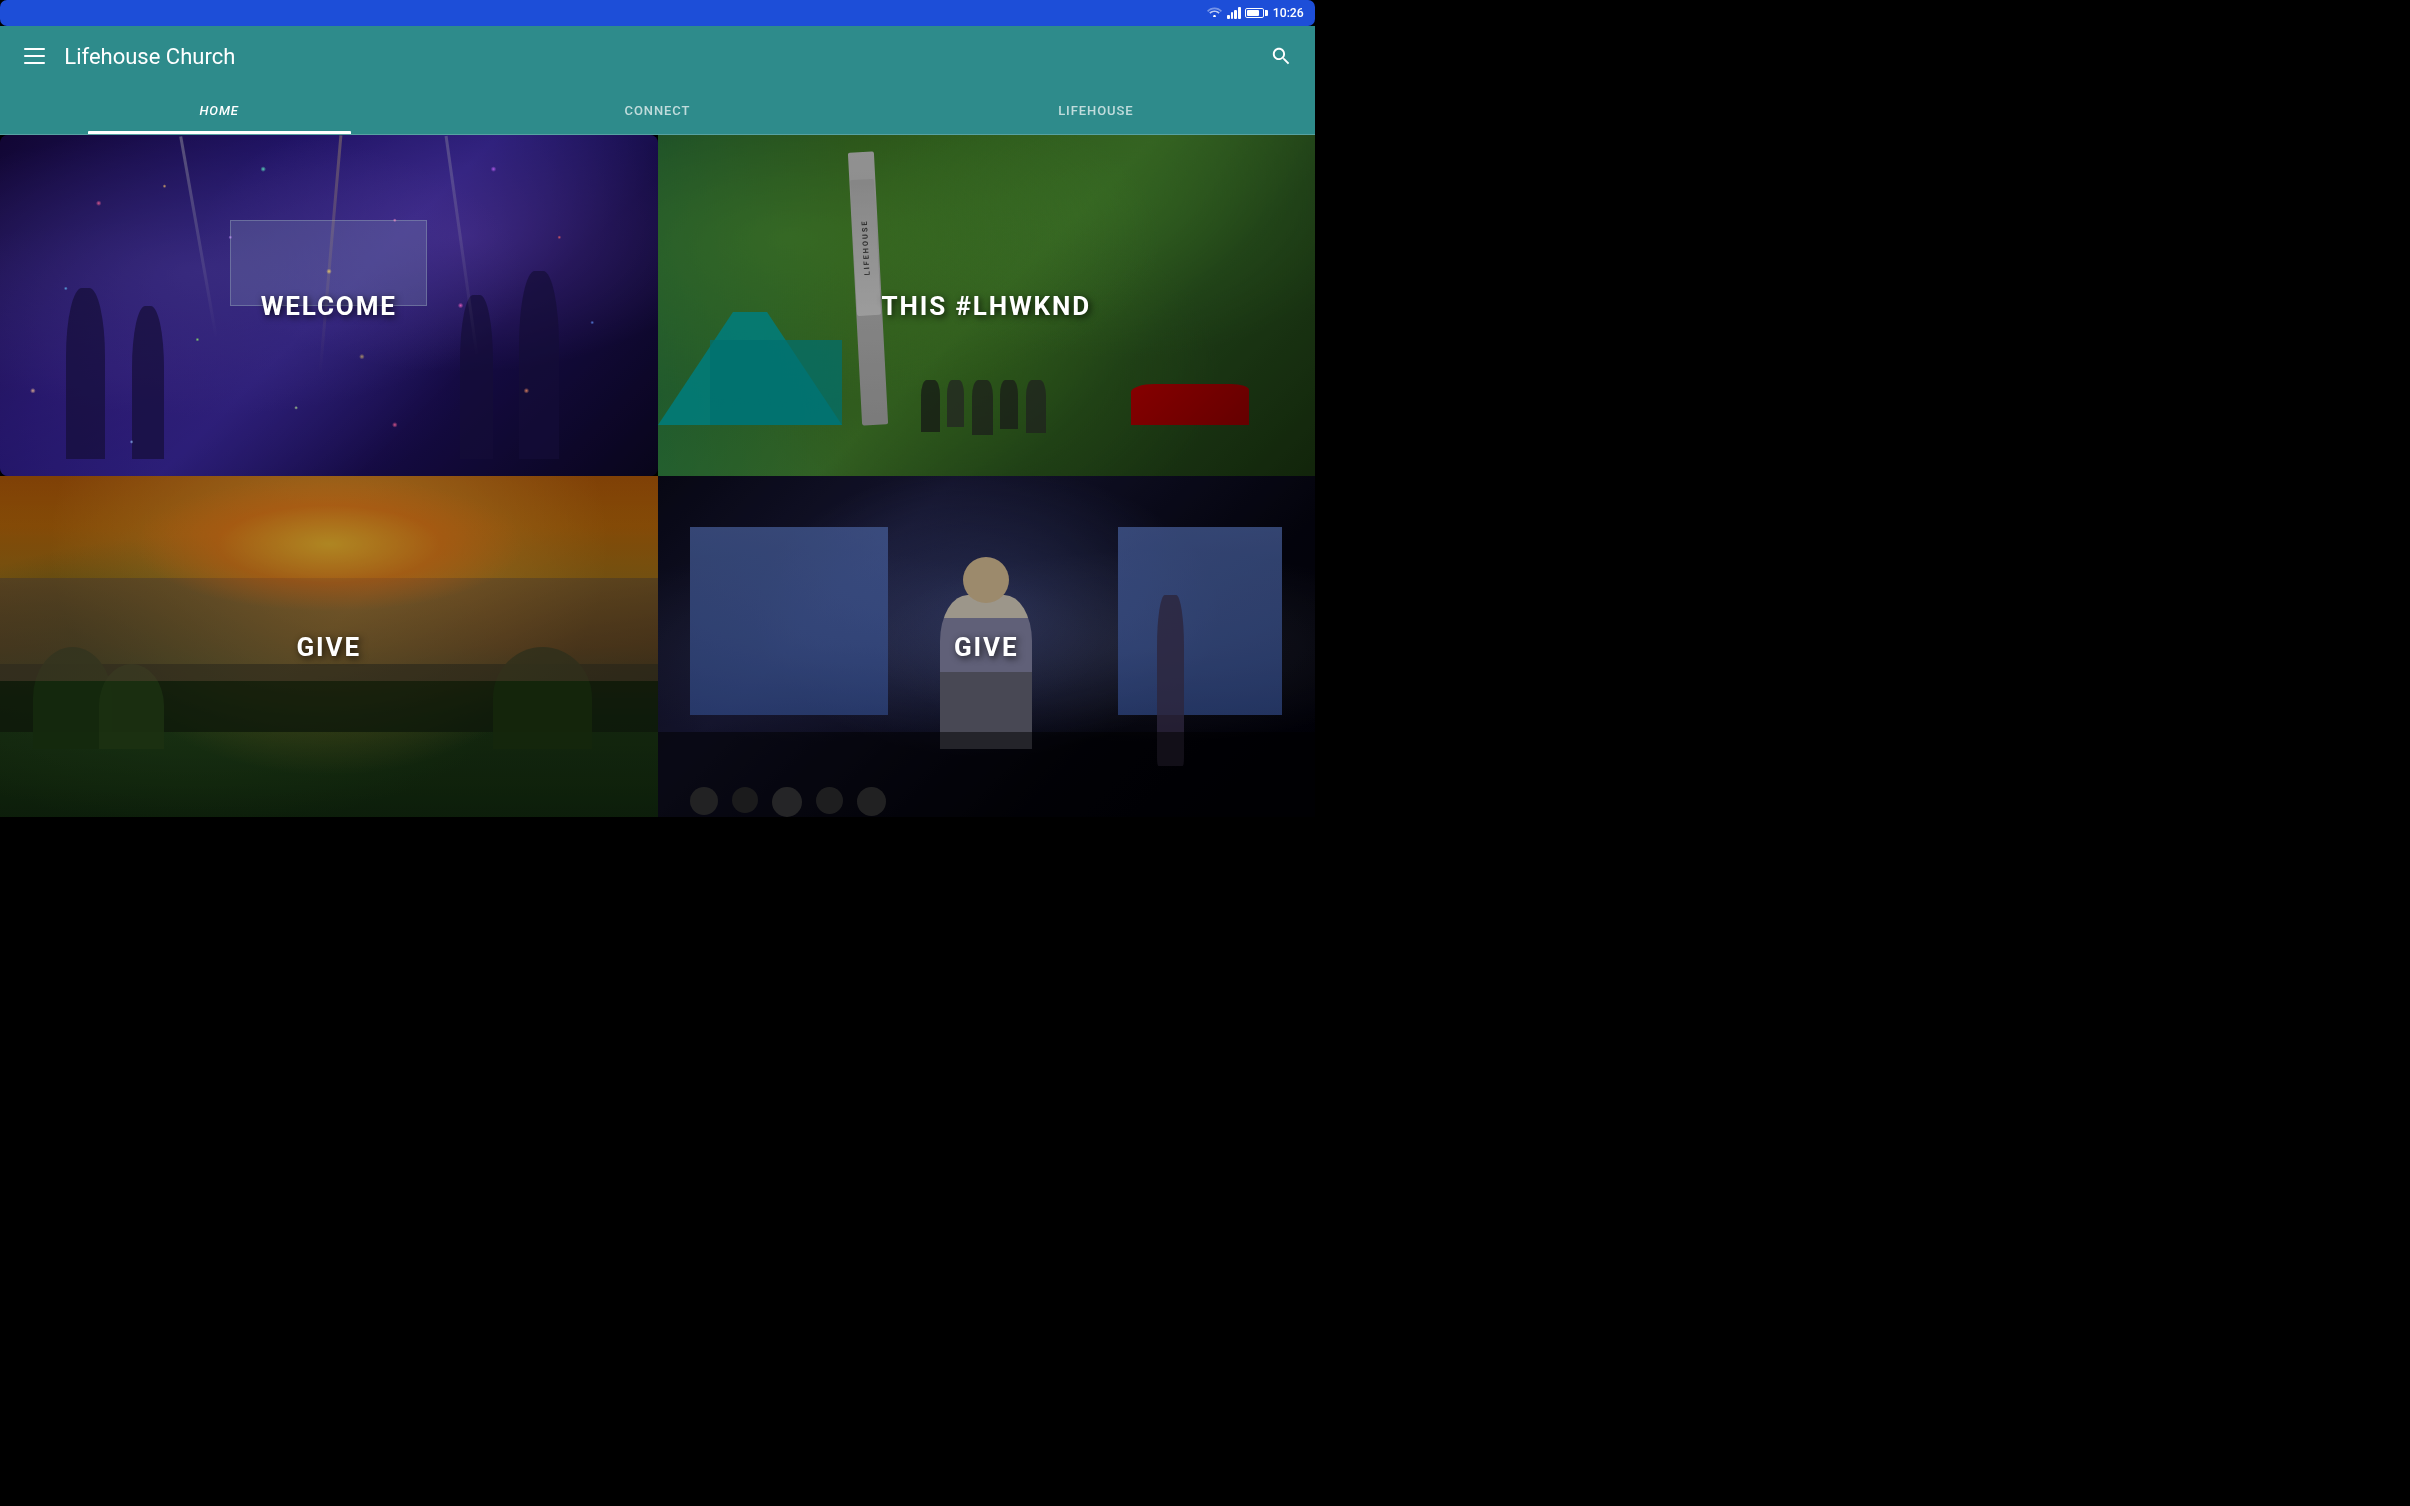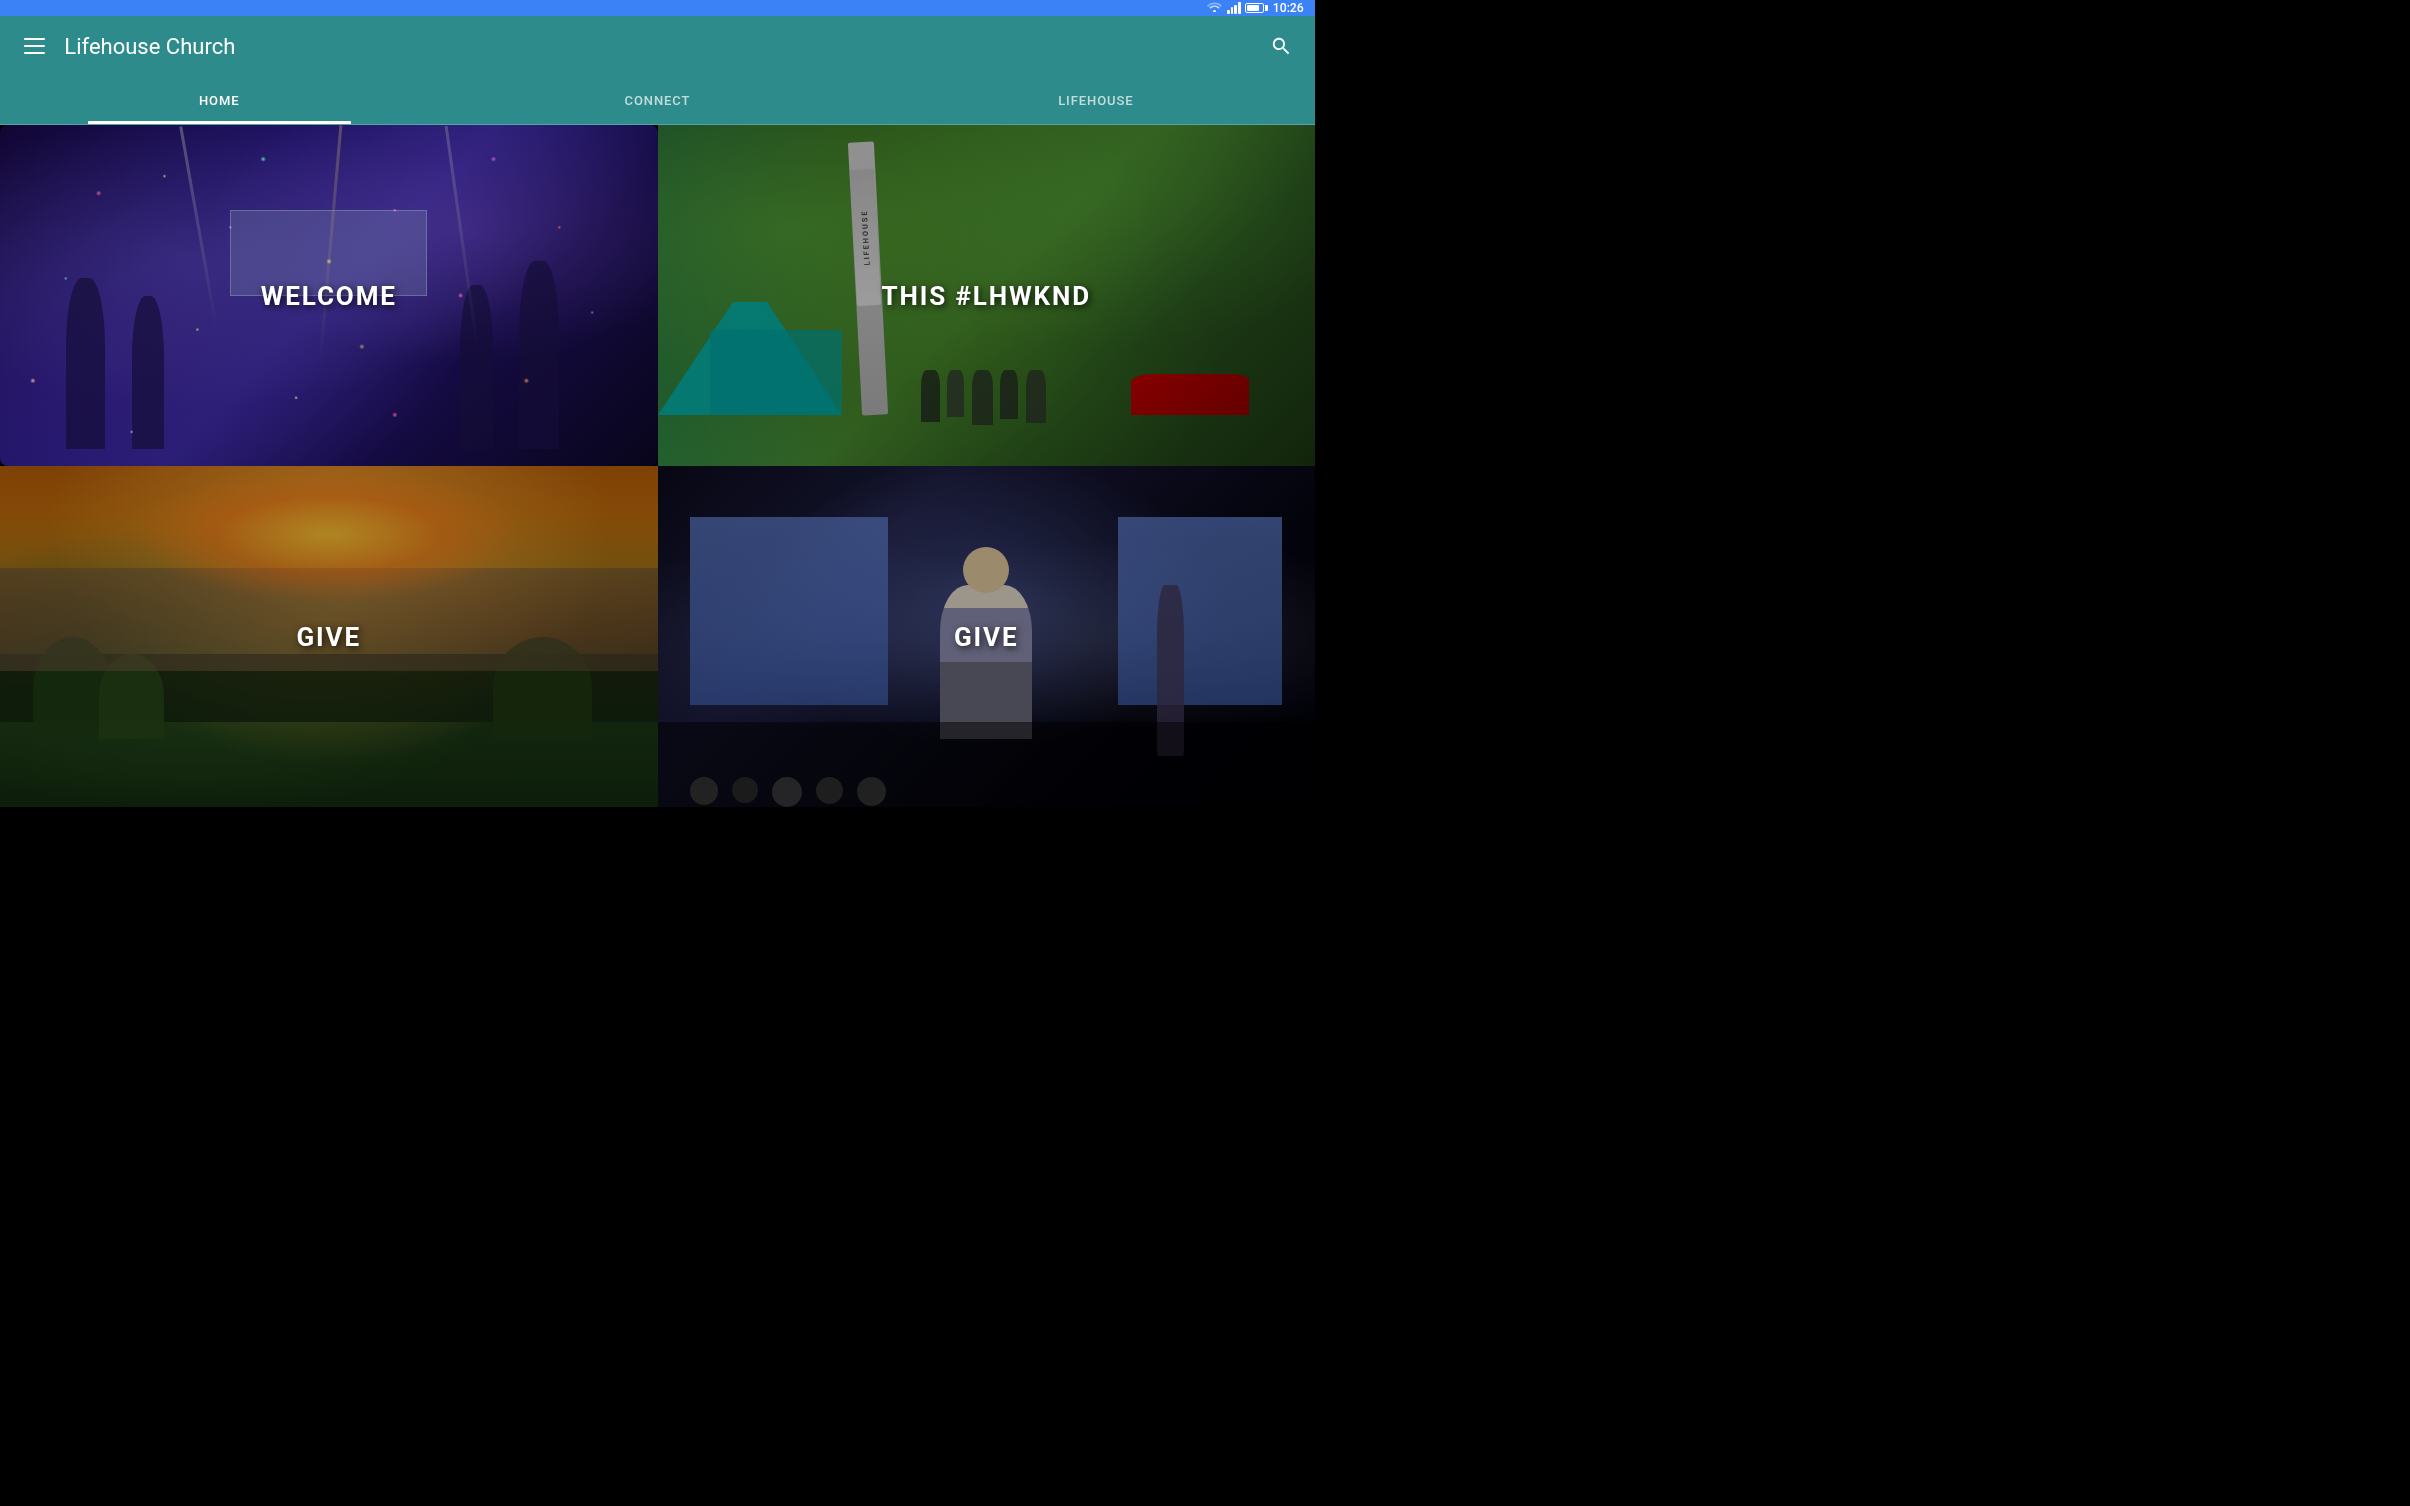--- a/index.html
+++ b/index.html
@@ -12,27 +12,28 @@
       width: 1315px;
       height: 817px;
       font-family: 'Roboto', Arial, sans-serif;
       background: #000;
       overflow: hidden;
     }
 
     
     .status-bar {
       width: 100%;
-      height: 16px;
-      background: #3b82f6;
+      height: 26px;
+      background: #1d4ed8;
       display: flex;
       align-items: center;
       justify-content: flex-end;
       padding: 0 11.3px;
       gap: 5.6px;
+      border-radius: 7px;
     }
 
     .status-icons {
       display: flex;
       align-items: center;
       gap: 4.7px;
     }
 
     .status-time {
       color: #fff;
@@ -105,20 +106,21 @@
       cursor: pointer;
       position: relative;
       font-size: 13px;
       font-weight: 500;
       letter-spacing: 0.9px;
       color: rgba(255,255,255,0.7);
     }
 
     .nav-tab.active {
       color: #fff;
+      font-style: italic;
     }
 
     .nav-tab.active::after {
       content: '';
       position: absolute;
       bottom: 0;
       left: 20%;
       width: 60%;
       height: 2.8px;
       background: #fff;

